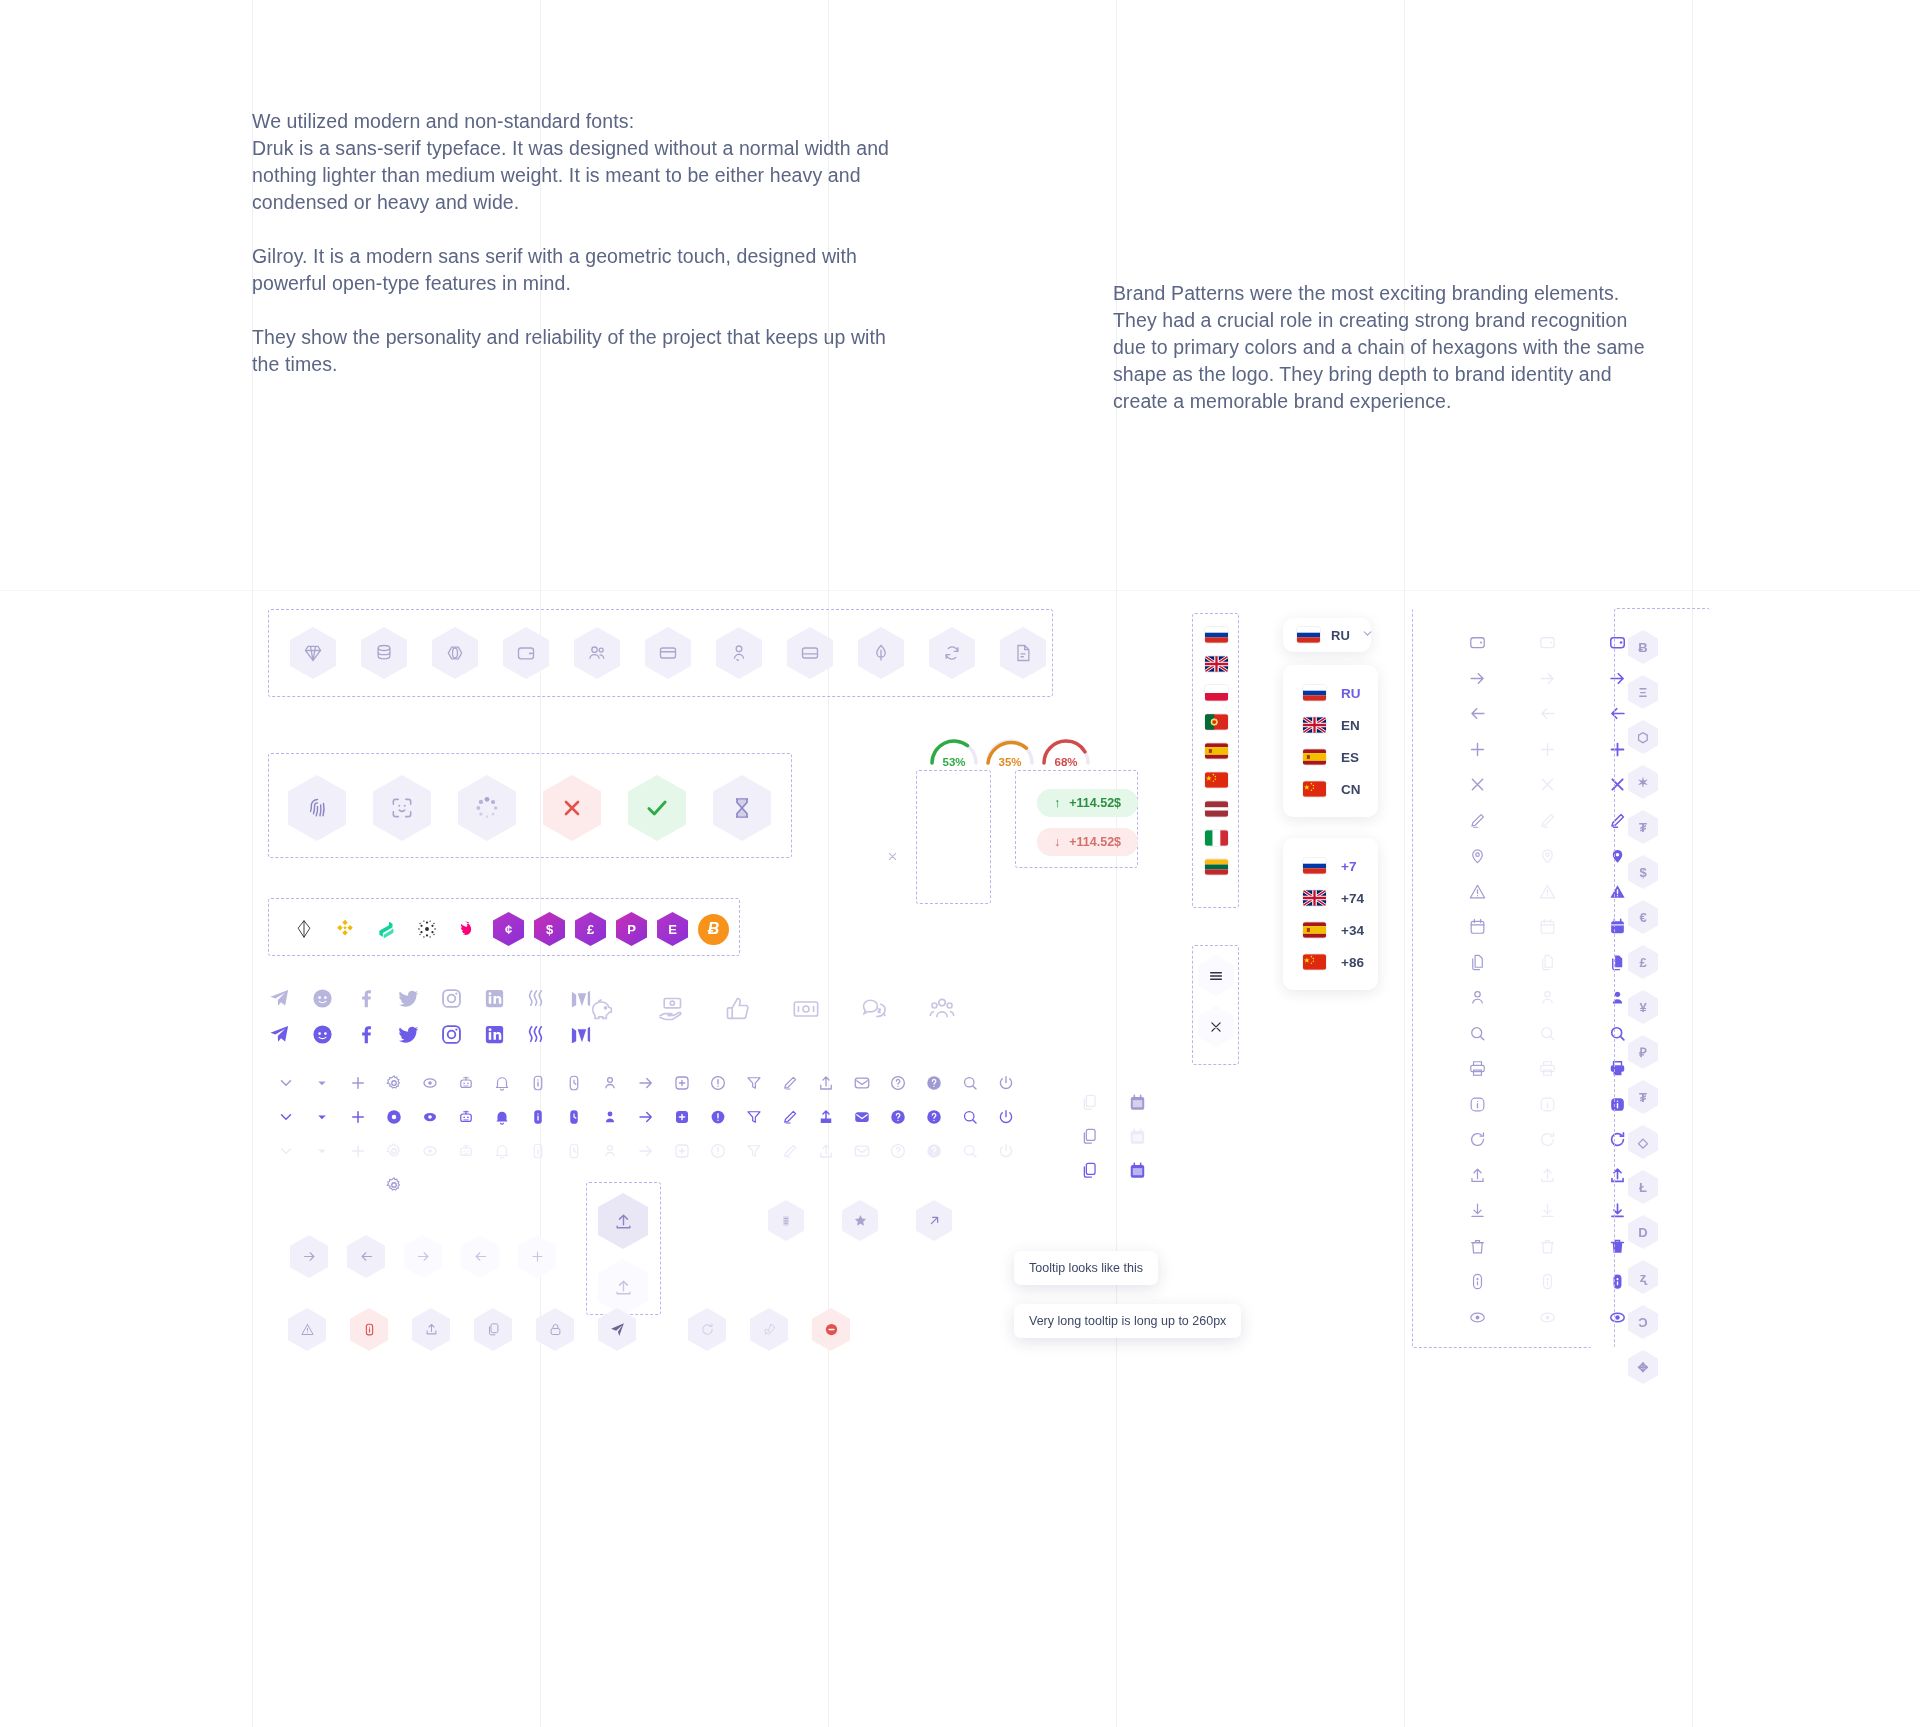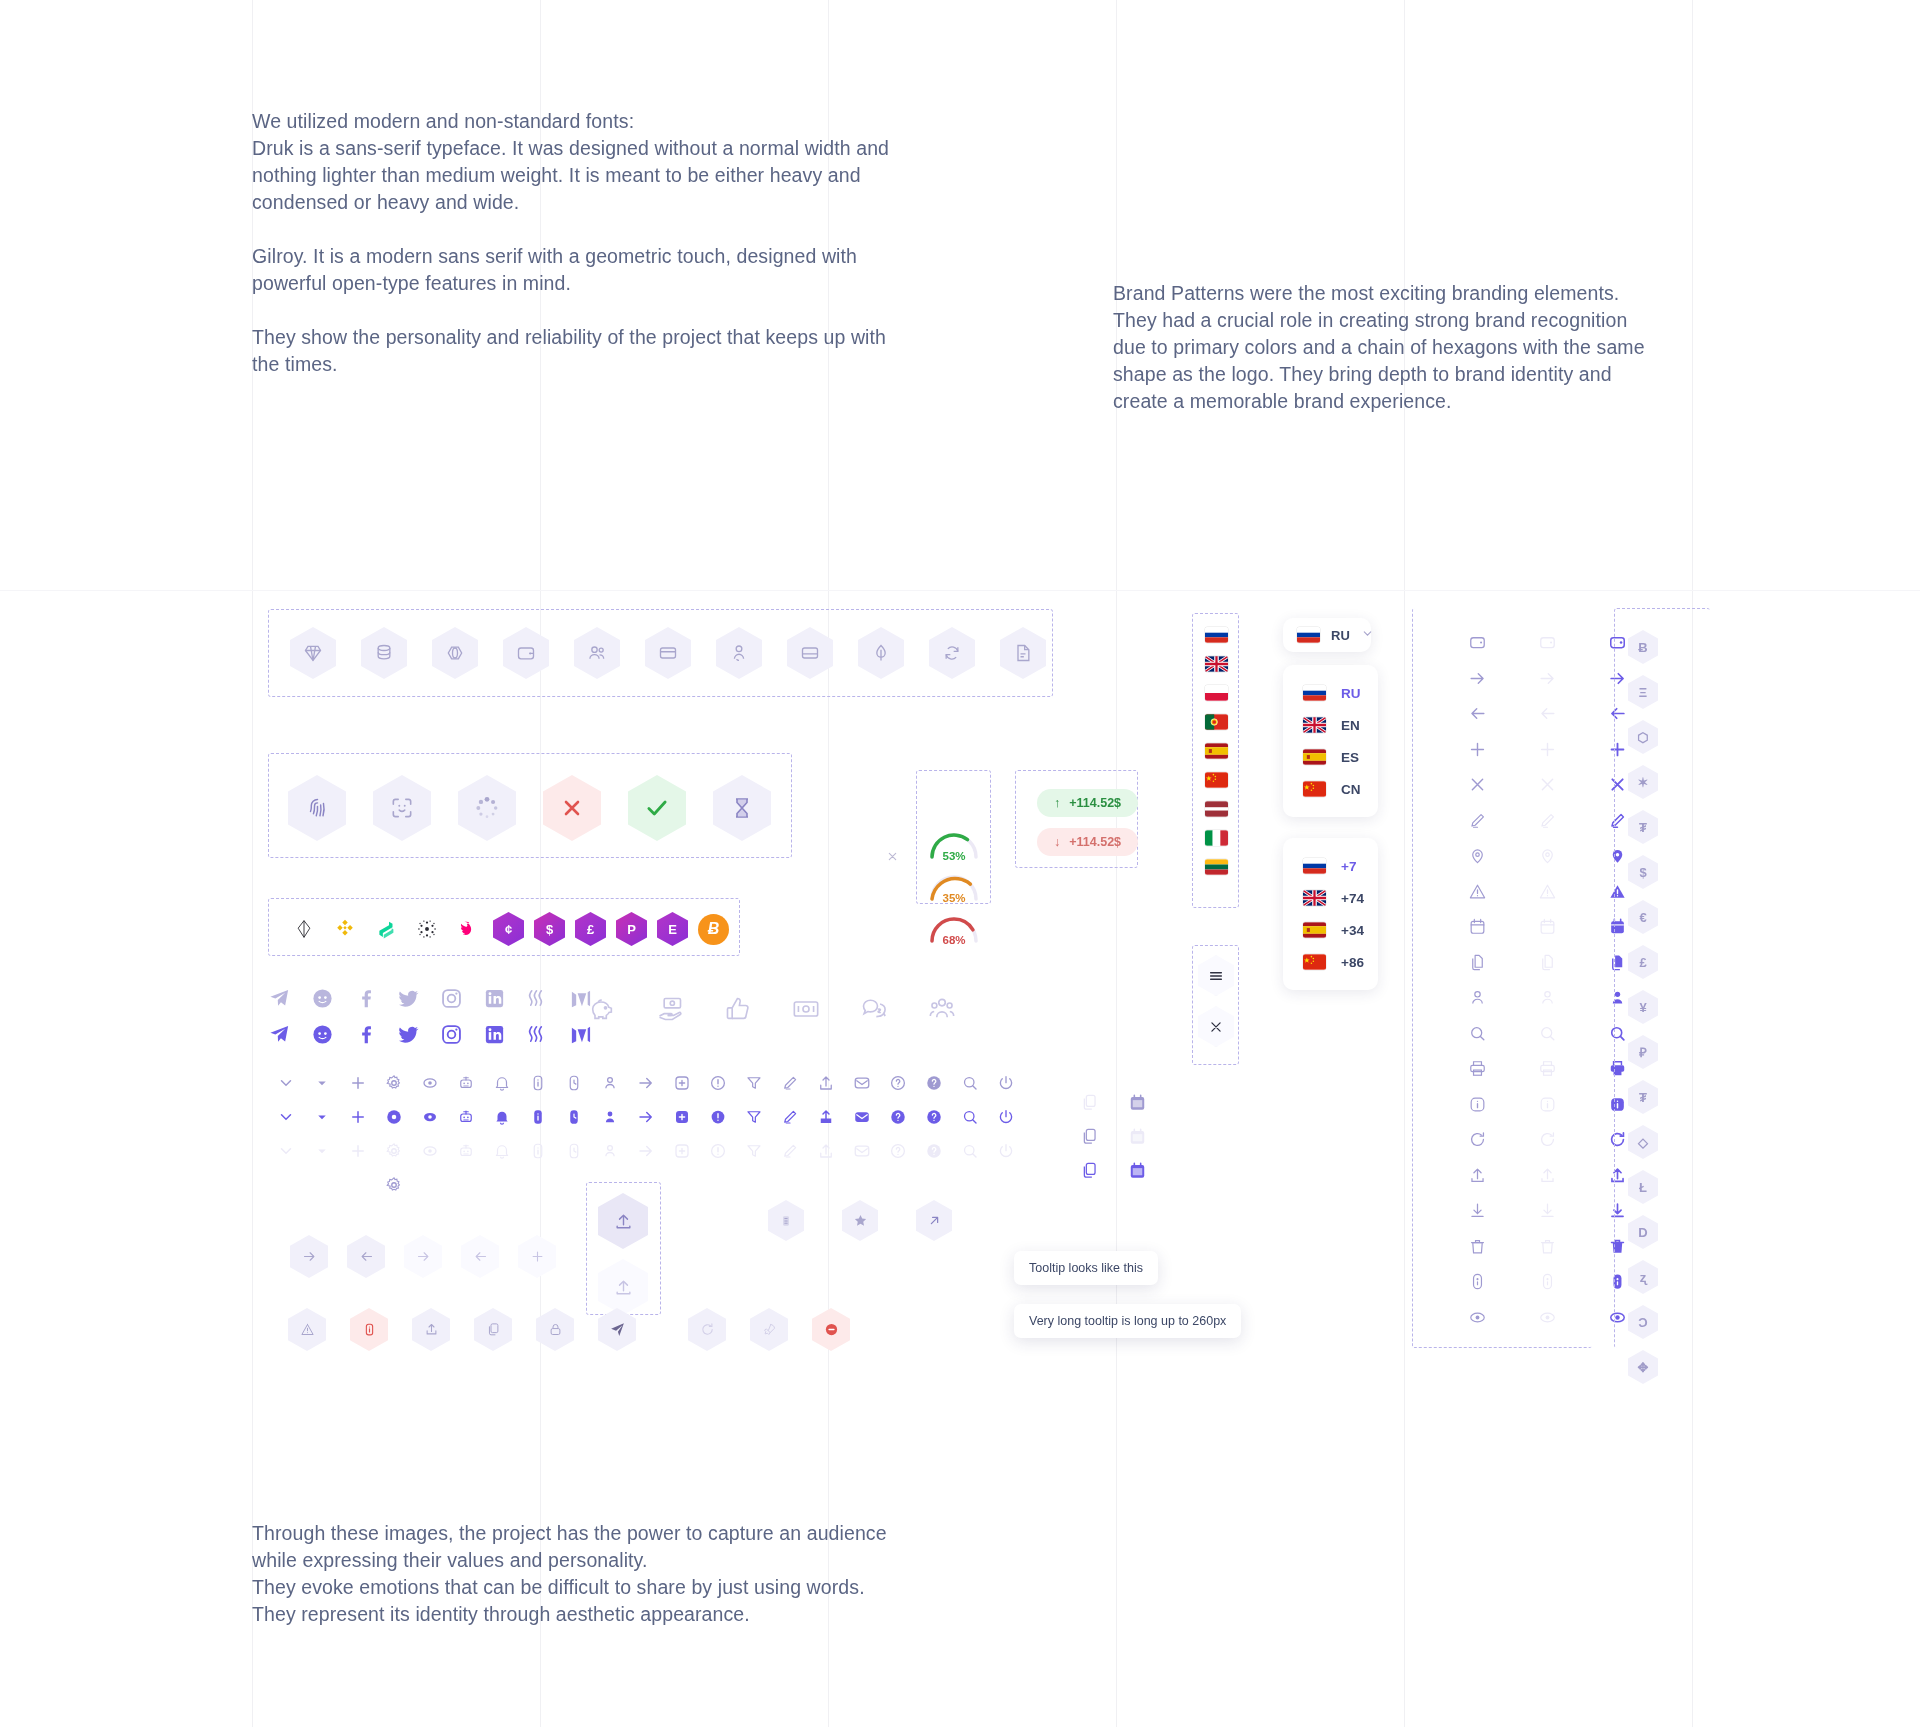--- a/index.html
+++ b/index.html
@@ -116,22 +116,20 @@
   <div class="guide" style="left:1692px"></div>
   <div class="guide" style="left:0;top:590px;width:1920px;height:1px;background:#f5f5f8"></div>
 
   <div class="copy c1">We utilized modern and non-standard fonts:
 Druk is a sans-serif typeface. It was designed without a normal width and nothing lighter than medium weight. It is meant to be either heavy and condensed or heavy and wide.
 
 Gilroy. It is a modern sans serif with a geometric touch, designed with powerful open-type features in mind.
 
 They show the personality and reliability of the project that keeps up with the times.</div>
   <div class="copy c2">Brand Patterns were the most exciting branding elements. They had a crucial role in creating strong brand recognition due to primary colors and a chain of hexagons with the same shape as the logo. They bring depth to brand identity and create a memorable brand experience.</div>
-  <div class="copy c3">Through these images, the project has the power to capture an audience while expressing their values and personality.
-They evoke emotions that can be difficult to share by just using words. They represent its identity through aesthetic appearance.</div>
 
   <div class="dash" style="left:268px;top:609px;width:785px;height:88px"></div>
   <div class="row" style="left:290px;top:627px;gap:25px">
     <div class="hex" style="width:46px;height:52px">
       <svg width="20" height="20" viewBox="0 0 24 24" fill="none" stroke="currentColor" stroke-width="1.6">
           <path d="M3 9l9 12L21 9l-3-5H6L3 9z"></path>
           <path d="M3 9h18M9 4l3 17M15 4l-3 17"></path>
         </svg>
     </div>
     <div class="hex" style="width:46px;height:52px">
@@ -310,21 +308,21 @@
       </div>
     <div class="chip" style="background:linear-gradient(135deg,#b435c8,#8b2fd6)">
         <span>E</span>
       </div>
     <div class="ic" style="width:31px;height:31px;border-radius:50%;background:#f7931a;color:#fff;font-size:16px;font-weight:700;font-style:italic">
       <span>Ƀ</span>
     </div>
   </div>
 
   <div class="dash" style="left:916px;top:770px;width:75px;height:134px"></div>
-  <div class="row" style="left:926px;top:828px;flex-direction:column;gap:8px">
+  <div class="row" style="left:926px;top:734px;flex-direction:row;gap:0">
     <div class="gauge">
       <svg width="56" height="32" viewBox="0 0 56 32">
           <path d="M6 29a22 22 0 0144 0" fill="none" stroke="#ece9f5" stroke-width="3.5" stroke-linecap="round"></path>
           <path d="M6 29a22 22 0 0135.5-17.3" fill="none" stroke="#2fab46" stroke-width="3.5" stroke-linecap="round"></path>
         </svg>
       <div class="lbl" style="color:#2fab46">53%</div>
     </div>
     <div class="gauge">
       <svg width="56" height="32" viewBox="0 0 56 32">
           <path d="M6 29a22 22 0 0144 0" fill="none" stroke="#ece9f5" stroke-width="3.5" stroke-linecap="round"></path>

